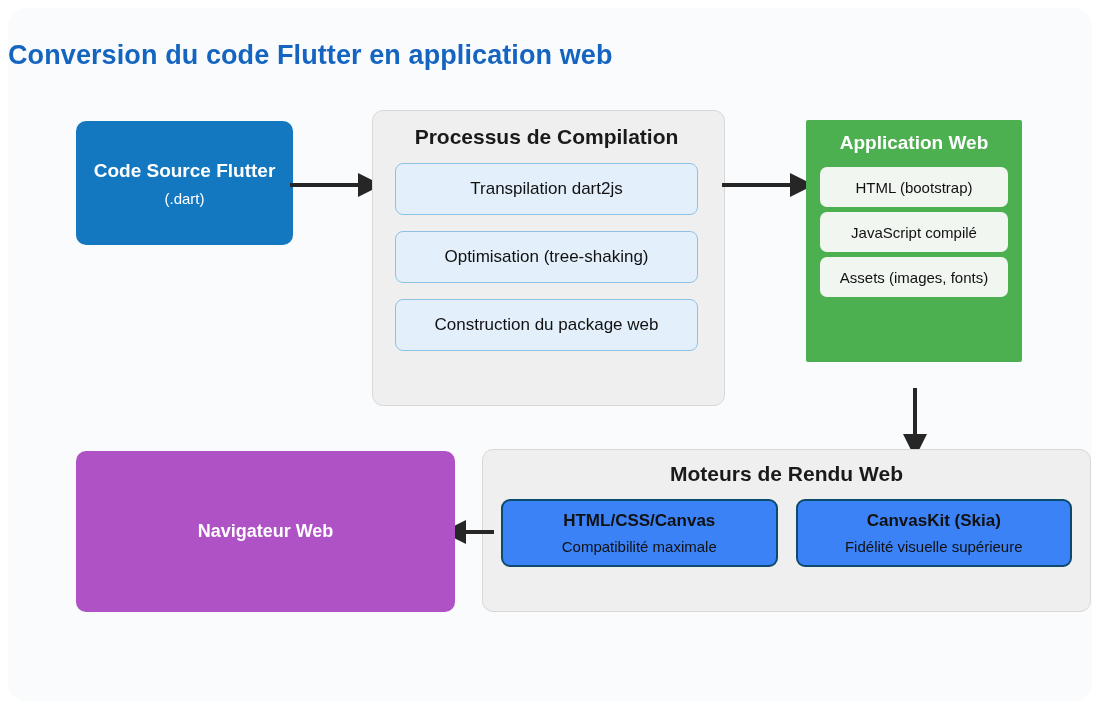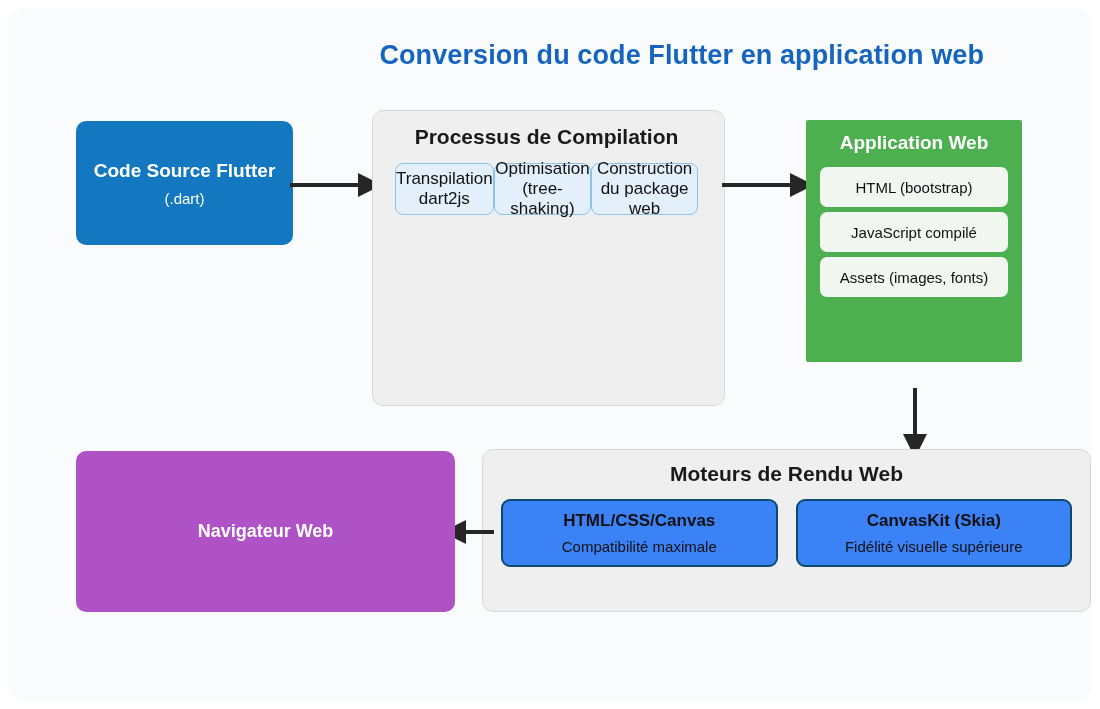--- a/index.html
+++ b/index.html
@@ -25,24 +25,24 @@
     top: 8px;
     width: 1084px;
     height: 693px;
     background: #f9fbfd;
     border-radius: 18px;
     box-sizing: border-box;
   }
 
   .diagram-title {
     position: absolute;
-    left: 16px;
+    left: 8px;
     top: 40px;
     width: 968px;
-    text-align: right;
+    text-align: left;
     font-size: 27px;
     font-weight: bold;
     color: #1565c0;
     letter-spacing: 0.1px;
   }
 
   
   .node {
     position: absolute;
     box-sizing: border-box;
@@ -110,21 +110,22 @@
     left: 372px;
     top: 110px;
     width: 353px;
     height: 296px;
     padding: 14px 26px 0 22px;
   }
   #compile-group .group-title { margin-bottom: 14px; }
 
   .step-list {
     display: flex;
-    text-align: center;
+    flex-direction: column;
+    gap: 16px;
   }
 
   .step-item {
     box-sizing: border-box;
     height: 52px;
     background: #e3f0fb;
     border: 1px solid #8fc2e2;
     border-radius: 8px;
     display: flex;
     align-items: center;

